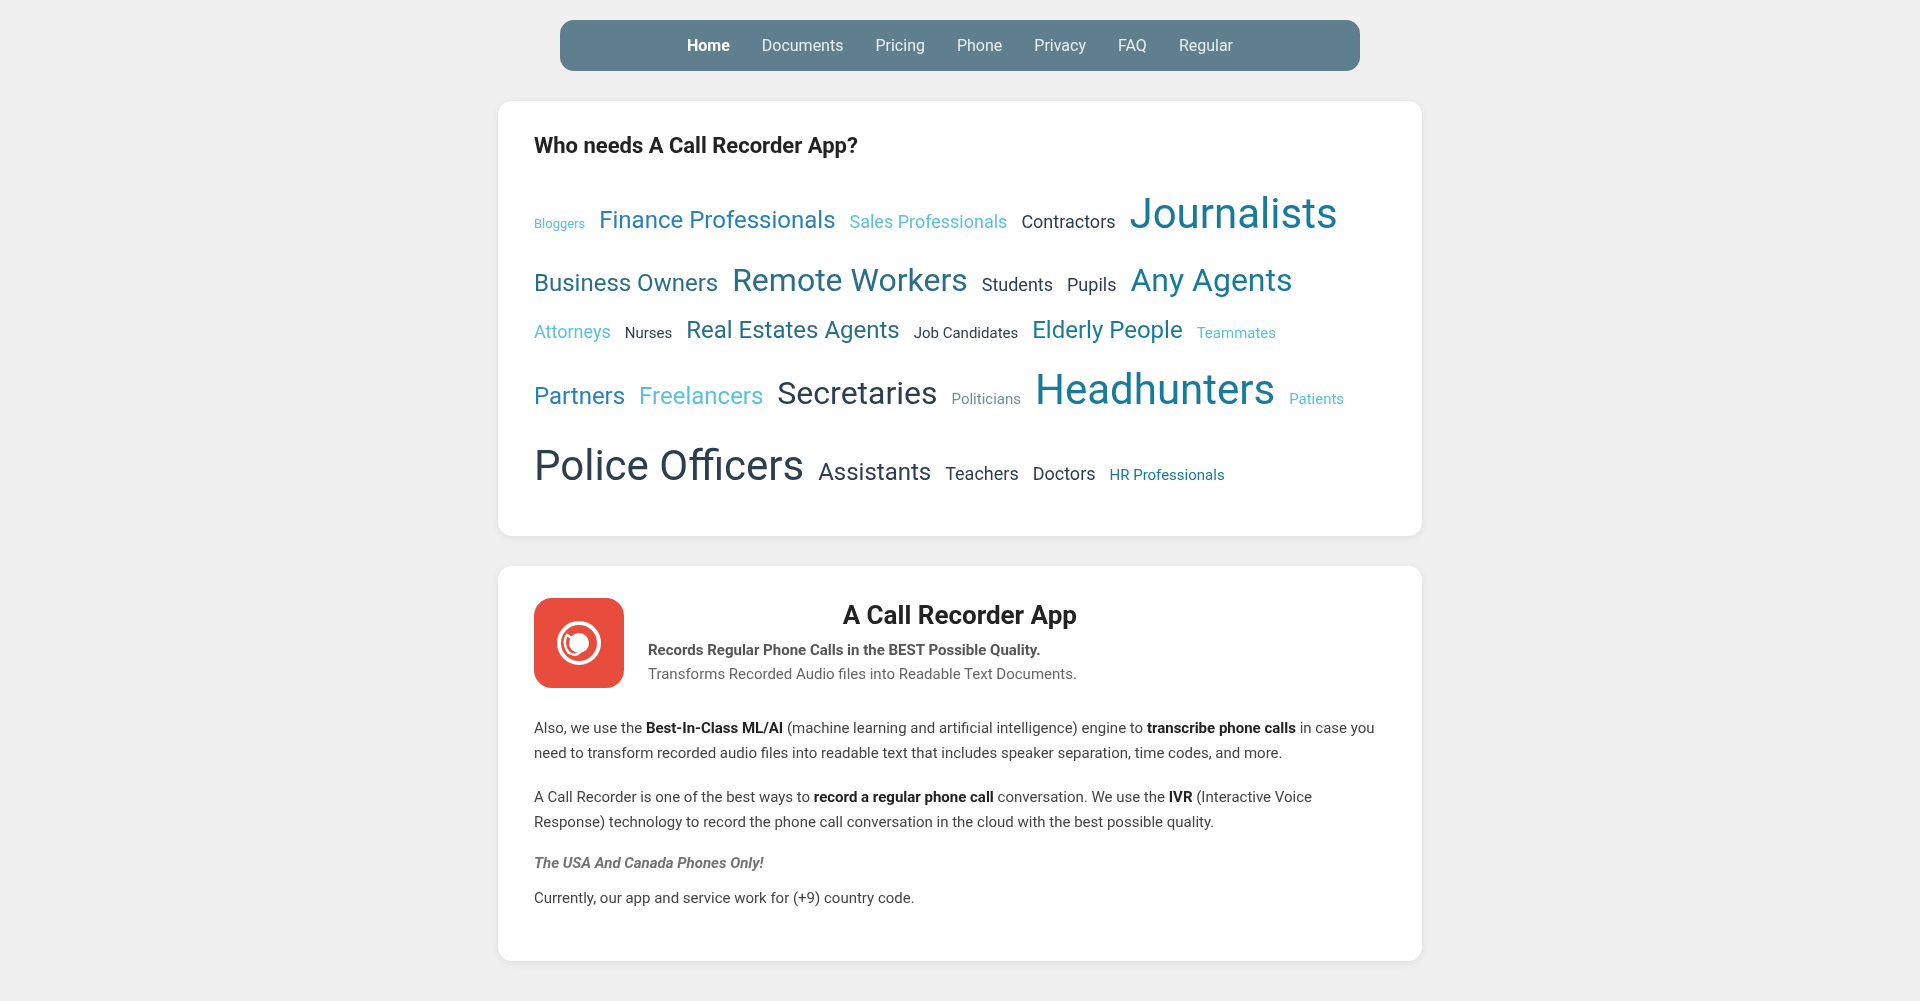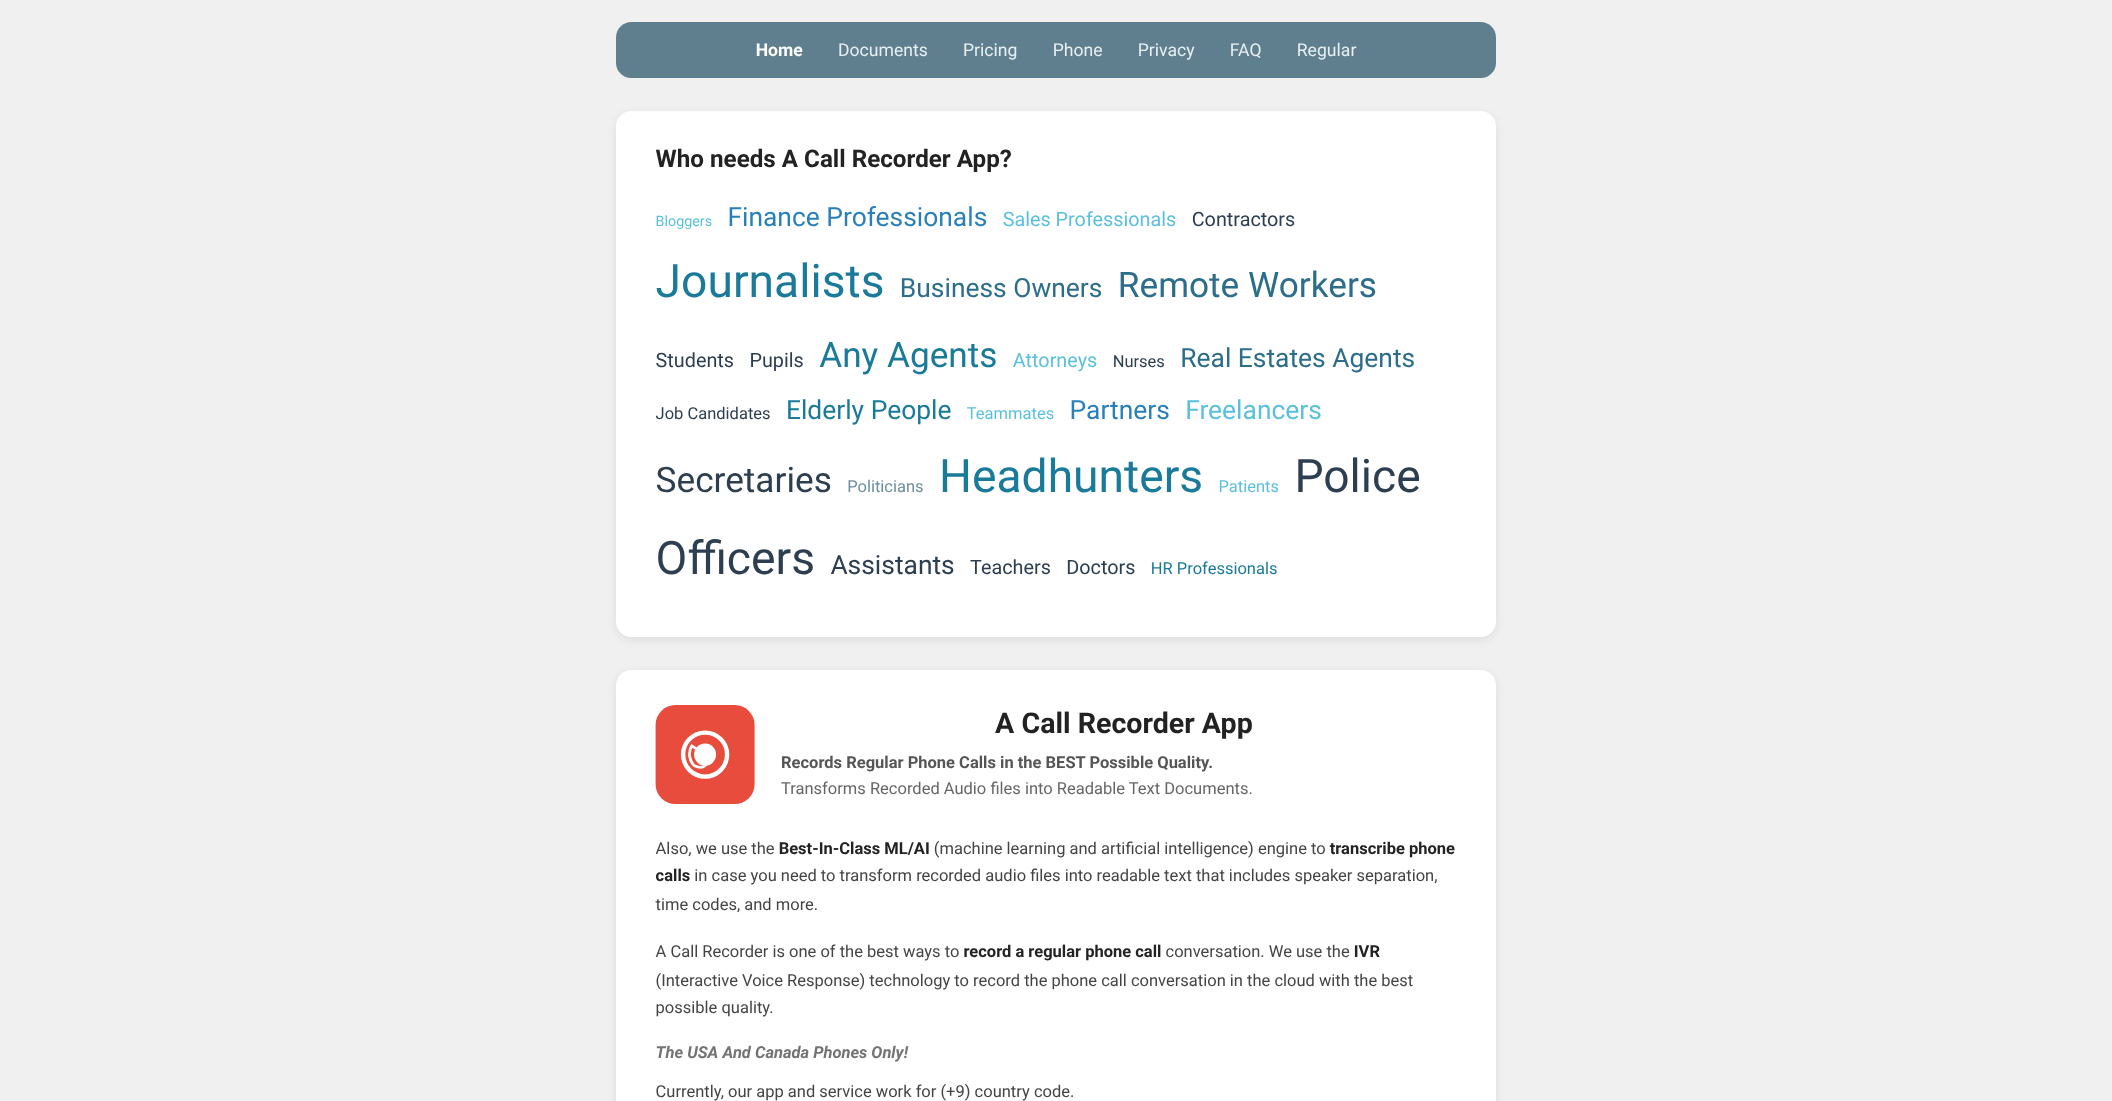--- a/index.html
+++ b/index.html
@@ -35,21 +35,21 @@
       cursor: pointer;
     }
 
     .nav-link.active {
       color: #ffffff;
       font-weight: 700;
     }
 
     
     .card {
-      width: 800px;
+      width: 924px;
       margin: 0 auto 30px auto;
       background: #ffffff;
       border-radius: 14px;
       padding: 32px 36px;
       box-shadow: 0 2px 8px rgba(0,0,0,0.08);
     }
 
     
     .section-title {
       font-size: 22px;

